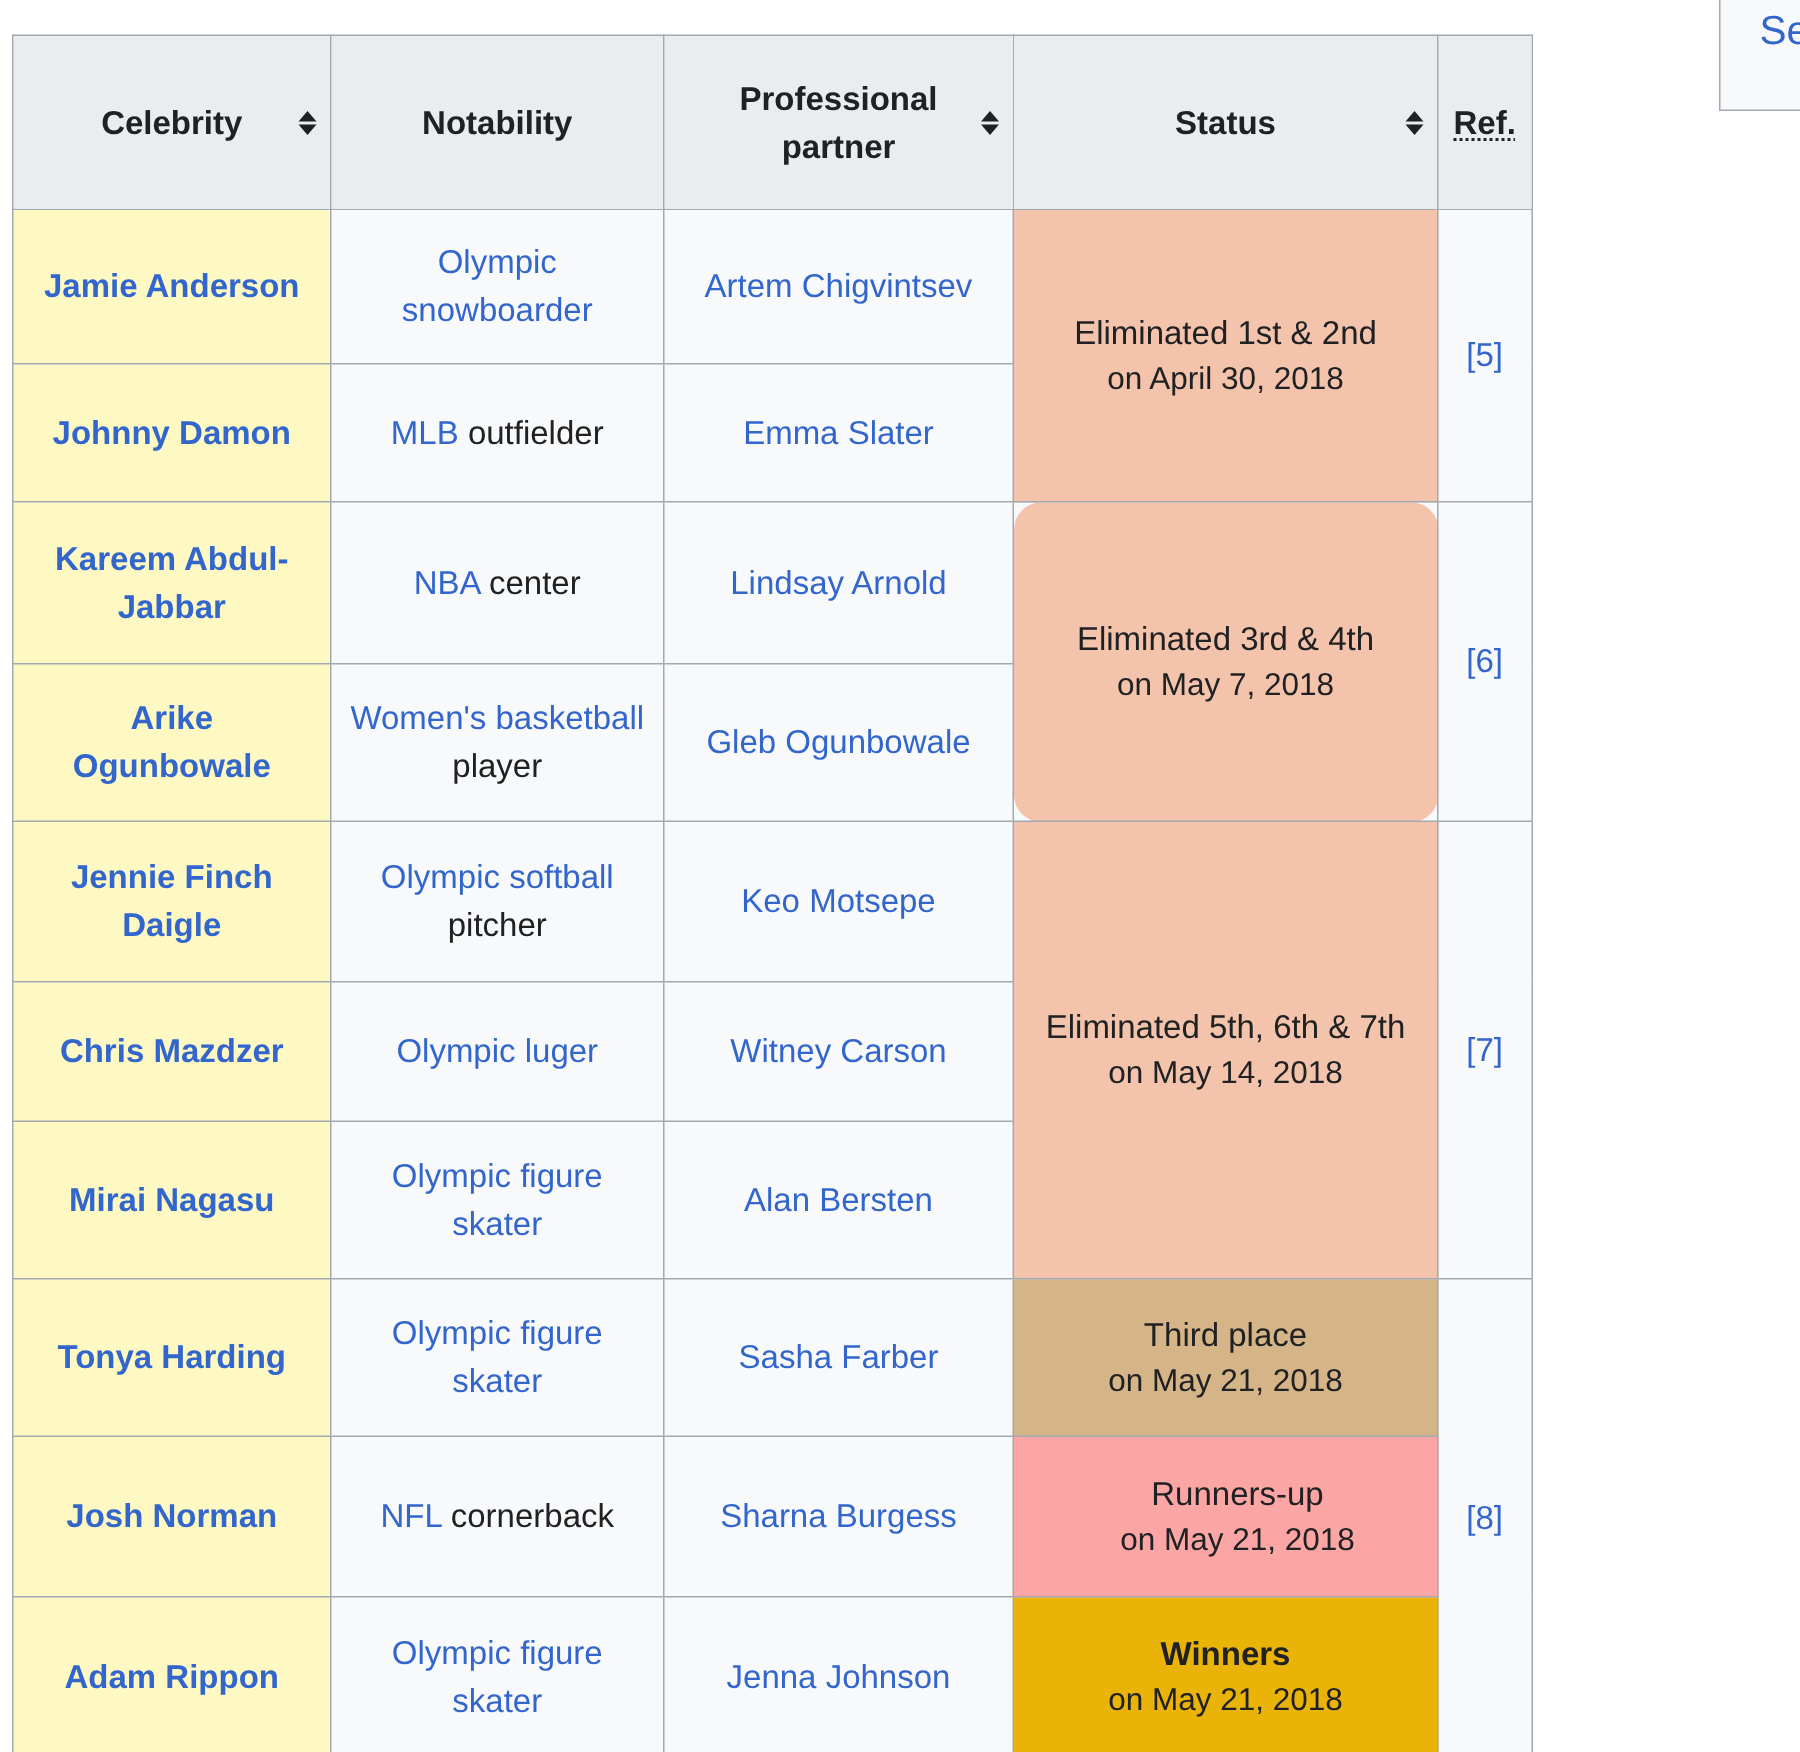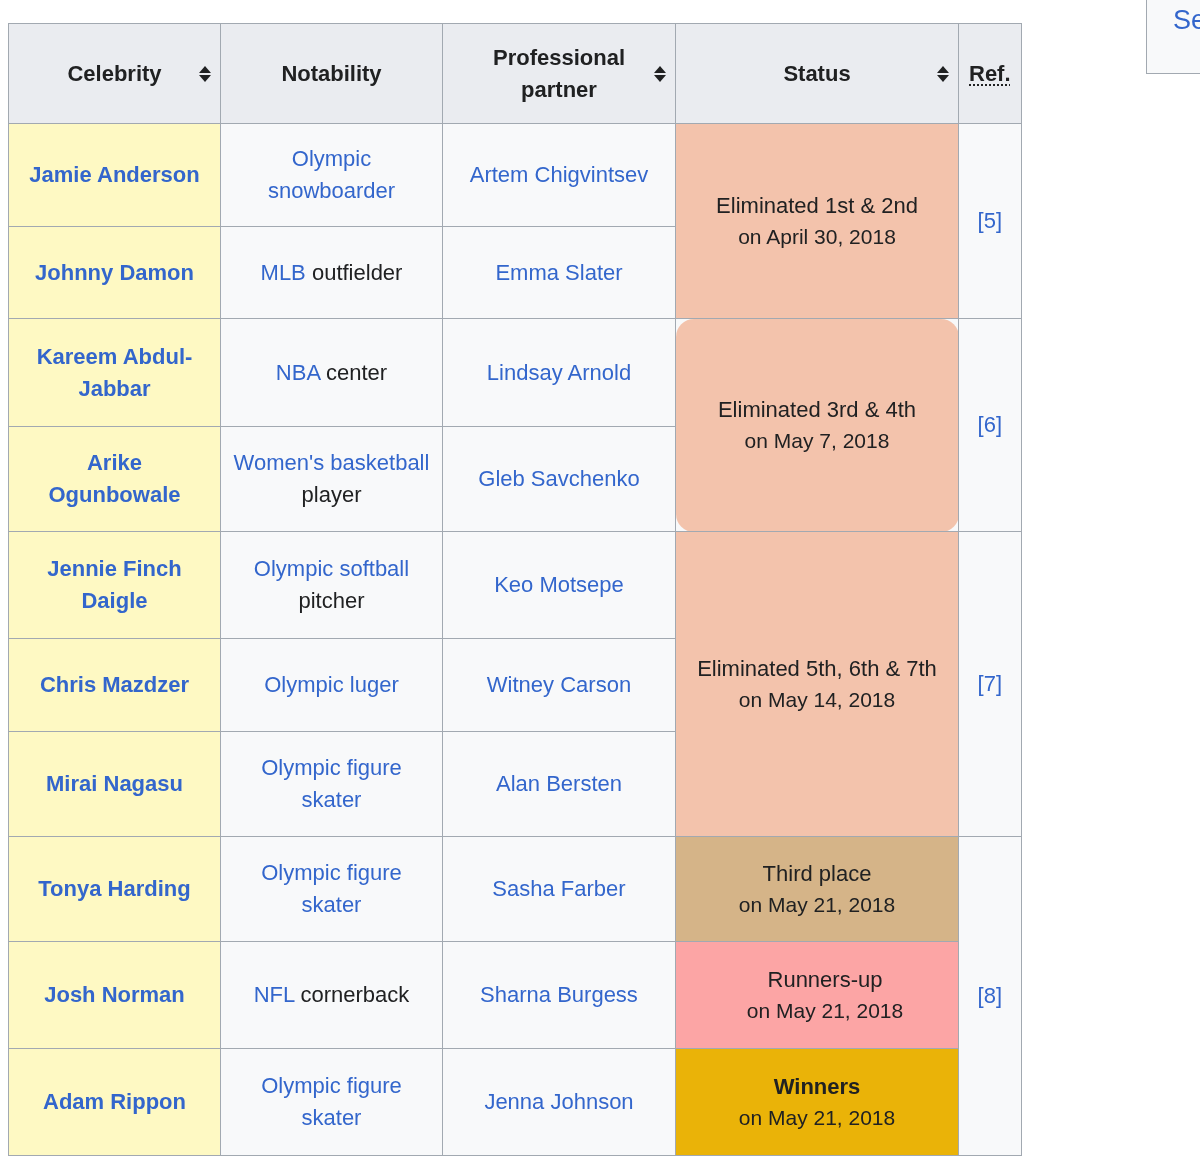--- a/index.html
+++ b/index.html
@@ -77,21 +77,21 @@
 
 <table class="cast">
   <colgroup>
     <col class="col-celeb">
       <col class="col-notab">
       <col class="col-partner">
       <col class="col-status">
       <col class="col-ref">
   </colgroup>
   <thead>
-    <tr style="height:100px;border-radius:18px;">
+    <tr style="height:116px;border-radius:18px;">
       <th class="sortable">
         <span>Celebrity</span>
         <span class="sort-icon">
             <span class="up"></span>
             <span class="down"></span>
           </span>
       </th>
       <th>
         <span>Notability</span>
       </th>
@@ -136,21 +136,21 @@
       <td><a class="wlink">Lindsay Arnold</a></td>
       <td class="status-cell" rowspan="2" style="background-color: rgb(243, 195, 172); border-radius: 18px;">
         <span class="status-main">Eliminated 3rd &amp; 4th</span>
         <span class="status-sub">on May 7, 2018</span>
       </td>
       <td class="ref-cell" rowspan="2"><a class="wlink">[6]</a></td>
     </tr>
     <tr style="height:105px;">
       <th class="rowhead"><a class="wlink">Arike Ogunbowale</a></th>
       <td><a class="wlink">Women's basketball</a><span class="plain"> player</span></td>
-      <td><a class="wlink">Gleb Savchenko</a></td>
+      <td><a class="wlink">Gleb Ogunbowale</a></td>
     </tr>
     <tr style="height:107px;">
       <th class="rowhead"><a class="wlink">Jennie Finch Daigle</a></th>
       <td><a class="wlink">Olympic softball</a><span class="plain"> pitcher</span></td>
       <td><a class="wlink">Keo Motsepe</a></td>
       <td class="status-cell" rowspan="3" style="background-color: rgb(243, 195, 172);">
         <span class="status-main">Eliminated 5th, 6th &amp; 7th</span>
         <span class="status-sub">on May 14, 2018</span>
       </td>
       <td class="ref-cell" rowspan="3"><a class="wlink">[7]</a></td>

